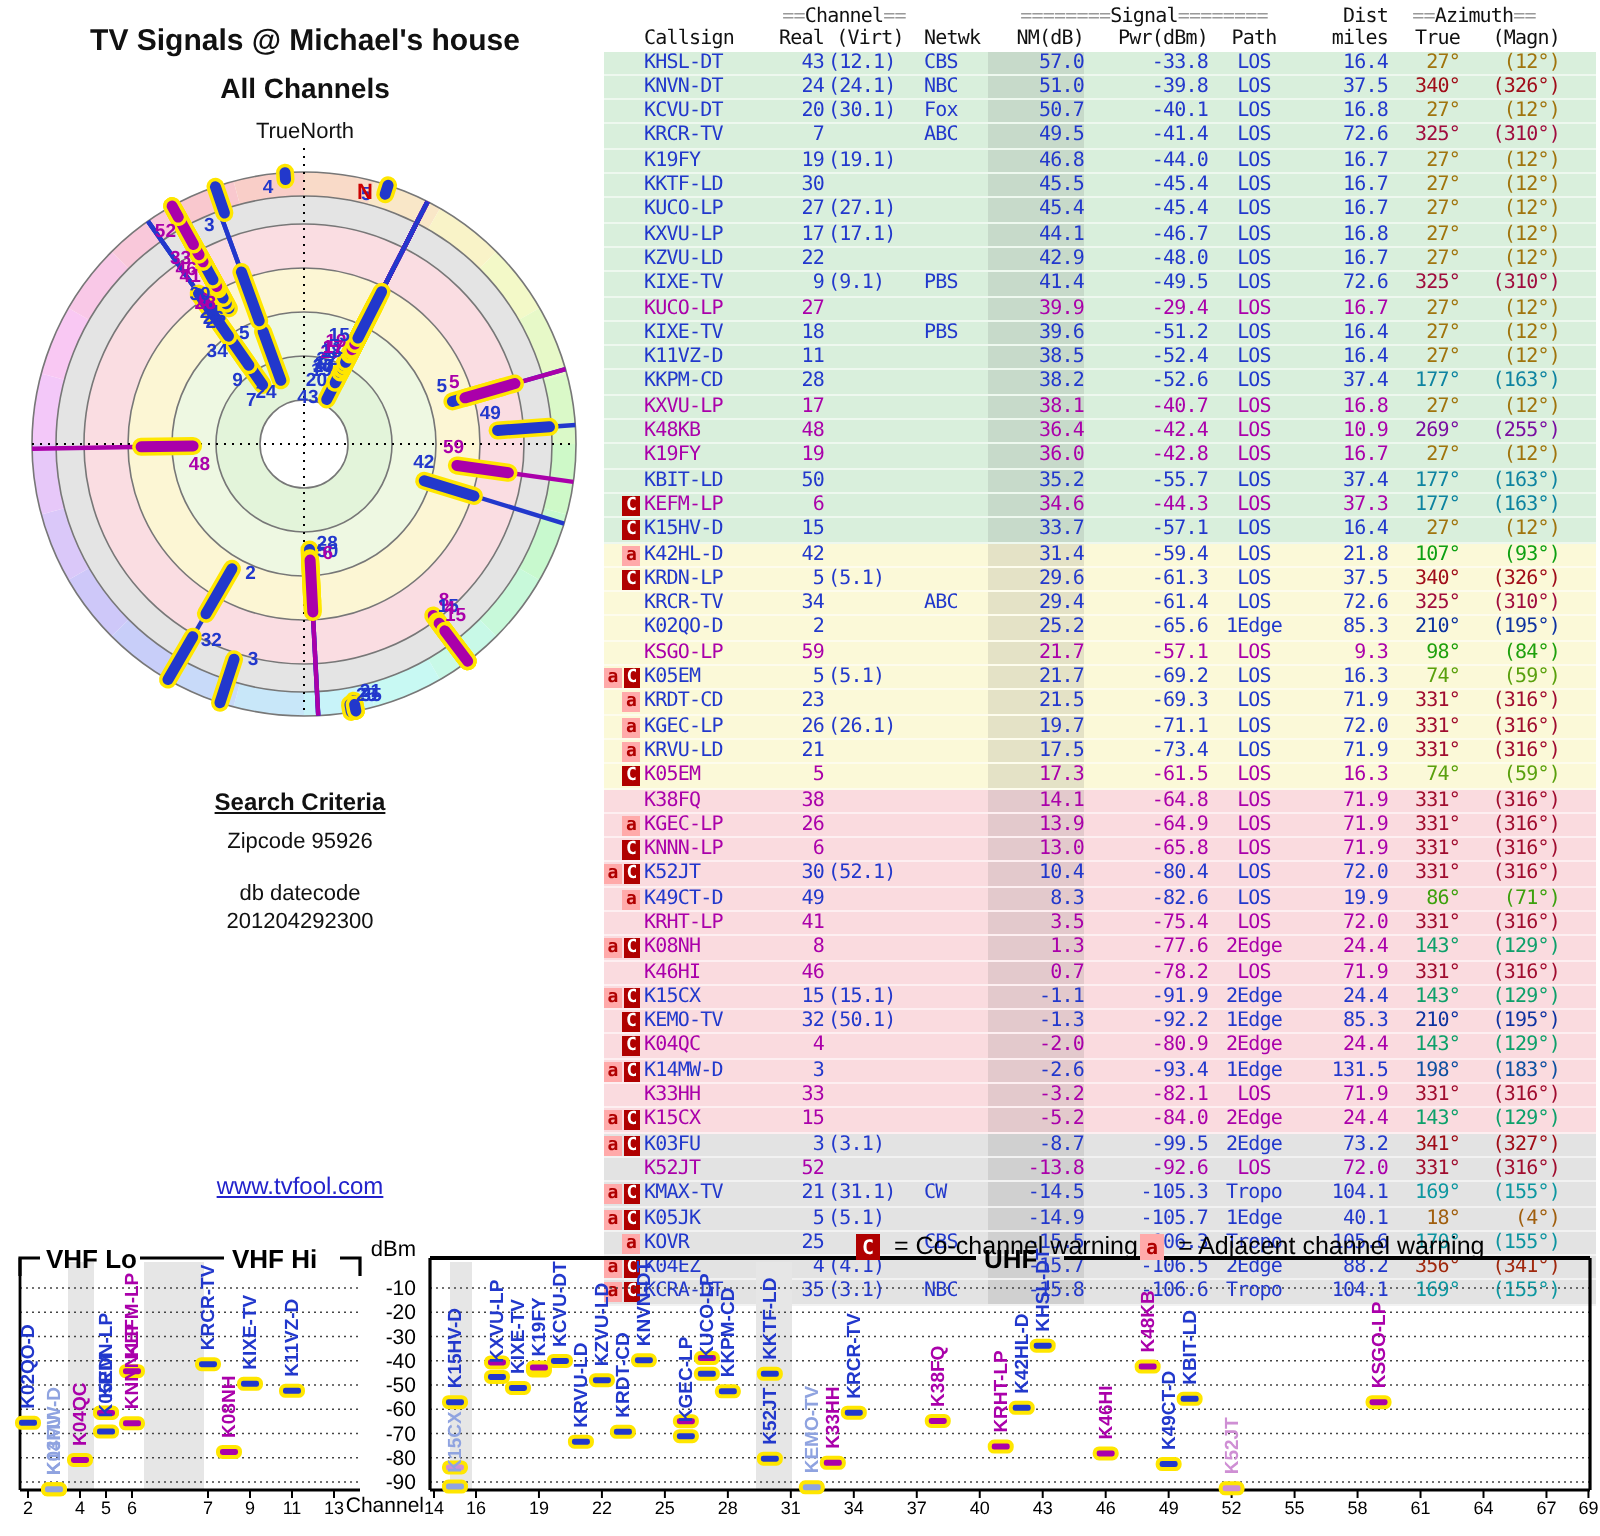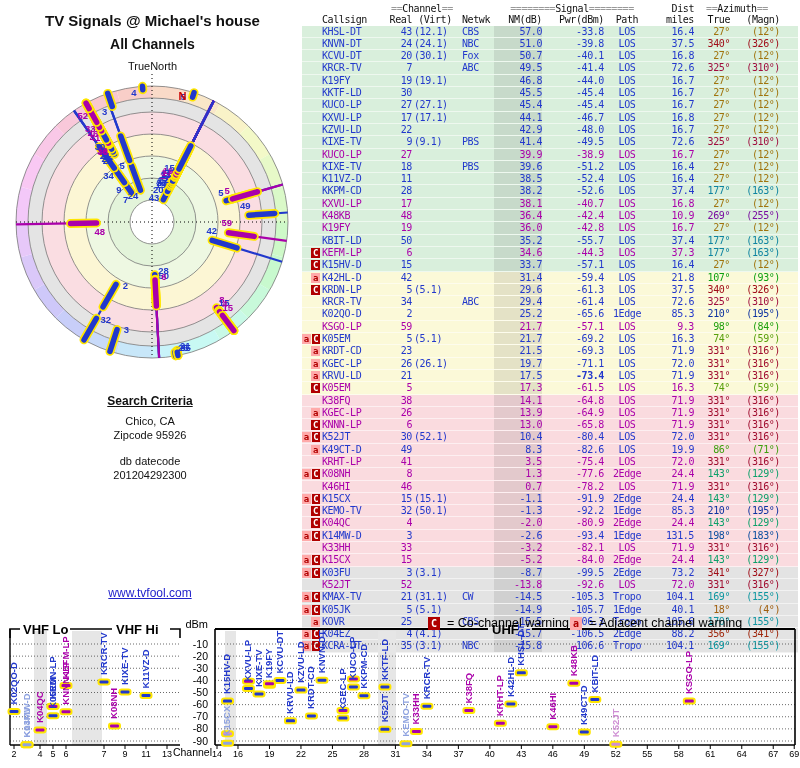--- a/index.html
+++ b/index.html
@@ -286,21 +286,20 @@
       <text x="178.21020759688955" y="274.684119286275" font-size="9.5" font-weight="bold" fill="#2238cc" text-anchor="middle" font-family="Liberation Sans,sans-serif">21</text>
       <text x="176.09976331312382" y="26.160158643653833" font-size="9.5" font-weight="bold" fill="#2238cc" text-anchor="middle" font-family="Liberation Sans,sans-serif">5</text>
       <text x="176.3033896565631" y="276.7014103033828" font-size="9.5" font-weight="bold" fill="#2238cc" text-anchor="middle" font-family="Liberation Sans,sans-serif">25</text>
       <text x="126.9868348719592" y="22.420020512678807" font-size="9.5" font-weight="bold" fill="#2238cc" text-anchor="middle" font-family="Liberation Sans,sans-serif">4</text>
       <text x="178.57707605230001" y="276.5714938718898" font-size="9.5" font-weight="bold" fill="#2238cc" text-anchor="middle" font-family="Liberation Sans,sans-serif">35</text>
       <text x="175.48215884555813" y="25.74273848922445" font-size="11" font-weight="bold" fill="#cc0000" text-anchor="middle" font-family="Liberation Sans,sans-serif">N</text>
     </svg>
 
   <div class="abs ctr" id="search">
     <div class="t">Search Criteria</div>
-    <div>Chico, CA</div>
     <div>Zipcode 95926</div>
     <div style="height:12px"></div>
     <div>db datecode</div>
     <div>201204292300</div>
   </div>
   <div class="abs ctr" id="tvfool-link">
     <a href="#">www.tvfool.com</a>
   </div>
 
   <div class="abs" id="sigtable">
@@ -457,21 +456,21 @@
           <div class="cell rt" style="color: rgb(160, 13, 62);">325°</div>
           <div class="cell rt" style="color: rgb(160, 13, 62);">(310°)</div>
         </div>
         <div class="grid trow tier-g">
           <div class="cell warnbox"></div>
           <div class="cell lt" style="color: rgb(170, 0, 170);">KUCO-LP</div>
           <div class="cell rt" style="color: rgb(170, 0, 170);">27</div>
           <div class="cell lt" style="padding-left: 2px; color: rgb(170, 0, 170);"></div>
           <div class="cell lt" style="padding-left: 4px; color: rgb(170, 0, 170);"></div>
           <div class="cell rt nmcell" style="color: rgb(170, 0, 170);">39.9</div>
-          <div class="cell rt" style="color: rgb(170, 0, 170);">-38.9</div>
+          <div class="cell rt" style="color: rgb(170, 0, 170);">-29.4</div>
           <div class="cell cn" style="color: rgb(170, 0, 170);">LOS</div>
           <div class="cell rt" style="color: rgb(170, 0, 170);">16.7</div>
           <div class="cell rt" style="color: rgb(160, 116, 13);">27°</div>
           <div class="cell rt" style="color: rgb(160, 116, 13);">(12°)</div>
         </div>
         <div class="grid trow tier-g">
           <div class="cell warnbox"></div>
           <div class="cell lt" style="color: rgb(34, 56, 204);">KIXE-TV</div>
           <div class="cell rt" style="color: rgb(34, 56, 204);">18</div>
           <div class="cell lt" style="padding-left: 2px; color: rgb(34, 56, 204);"></div>
@@ -708,21 +707,21 @@
         </div>
         <div class="grid trow tier-y">
           <div class="cell warnbox">
             <span class="wa">a</span>
           </div>
           <div class="cell lt" style="color: rgb(34, 56, 204);">KRVU-LD</div>
           <div class="cell rt" style="color: rgb(34, 56, 204);">21</div>
           <div class="cell lt" style="padding-left: 2px; color: rgb(34, 56, 204);"></div>
           <div class="cell lt" style="padding-left: 4px; color: rgb(34, 56, 204);"></div>
           <div class="cell rt nmcell" style="color: rgb(34, 56, 204);">17.5</div>
-          <div class="cell rt" style="color: rgb(34, 56, 204); font-weight: bold;">-73.4</div>
+          <div class="cell rt" style="color: rgb(34, 56, 204);">-73.4</div>
           <div class="cell cn" style="color: rgb(34, 56, 204);">LOS</div>
           <div class="cell rt" style="color: rgb(34, 56, 204);">71.9</div>
           <div class="cell rt" style="color: rgb(160, 13, 47);">331°</div>
           <div class="cell rt" style="color: rgb(160, 13, 47);">(316°)</div>
         </div>
         <div class="grid trow tier-y">
           <div class="cell warnbox">
             <span class="wc">C</span>
           </div>
           <div class="cell lt" style="color: rgb(170, 0, 170);">K05EM</div>

